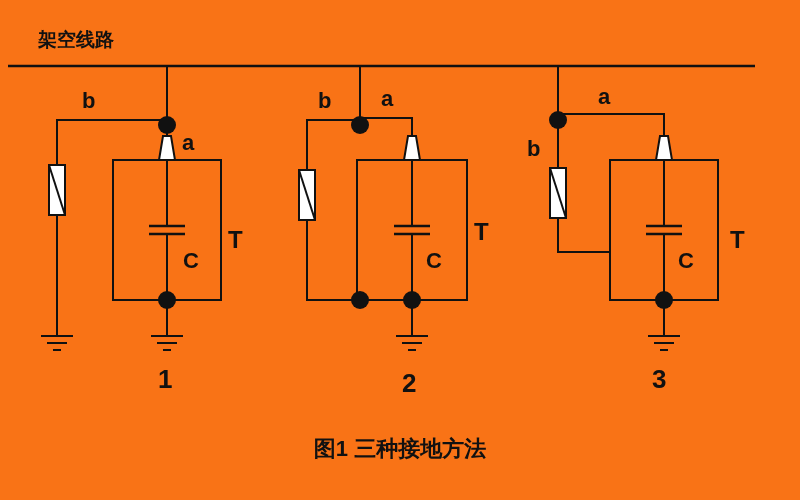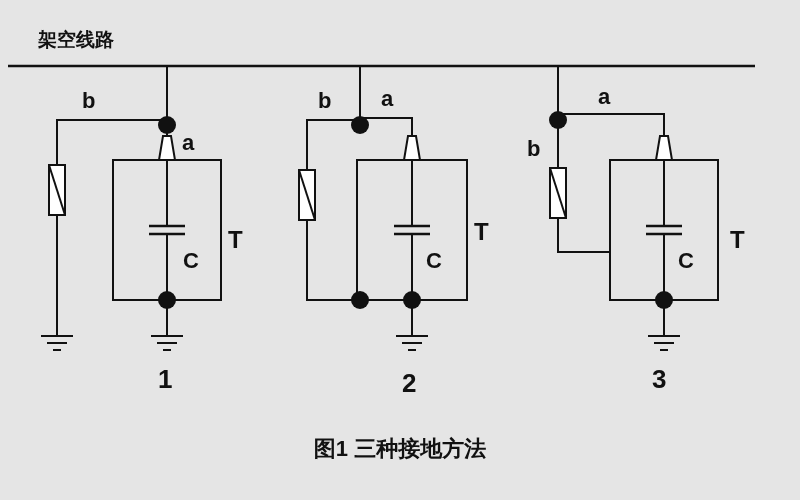--- a/index.html
+++ b/index.html
@@ -4,21 +4,21 @@
 <style>
   html, body {
     margin: 0;
     padding: 0;
     background: #ffffff;
   }
   .canvas {
     position: relative;
     width: 800px;
     height: 500px;
-    background: #e5e5e5;
+    background: #f97316;
     overflow: hidden;
   }
   svg { display: block; }
   .lbl {
     font-family: "Liberation Sans", sans-serif;
     font-weight: bold;
     fill: #111111;
   }
   .lbl-cn   { font-size: 19px; }
   .lbl-term { font-size: 22px; }

